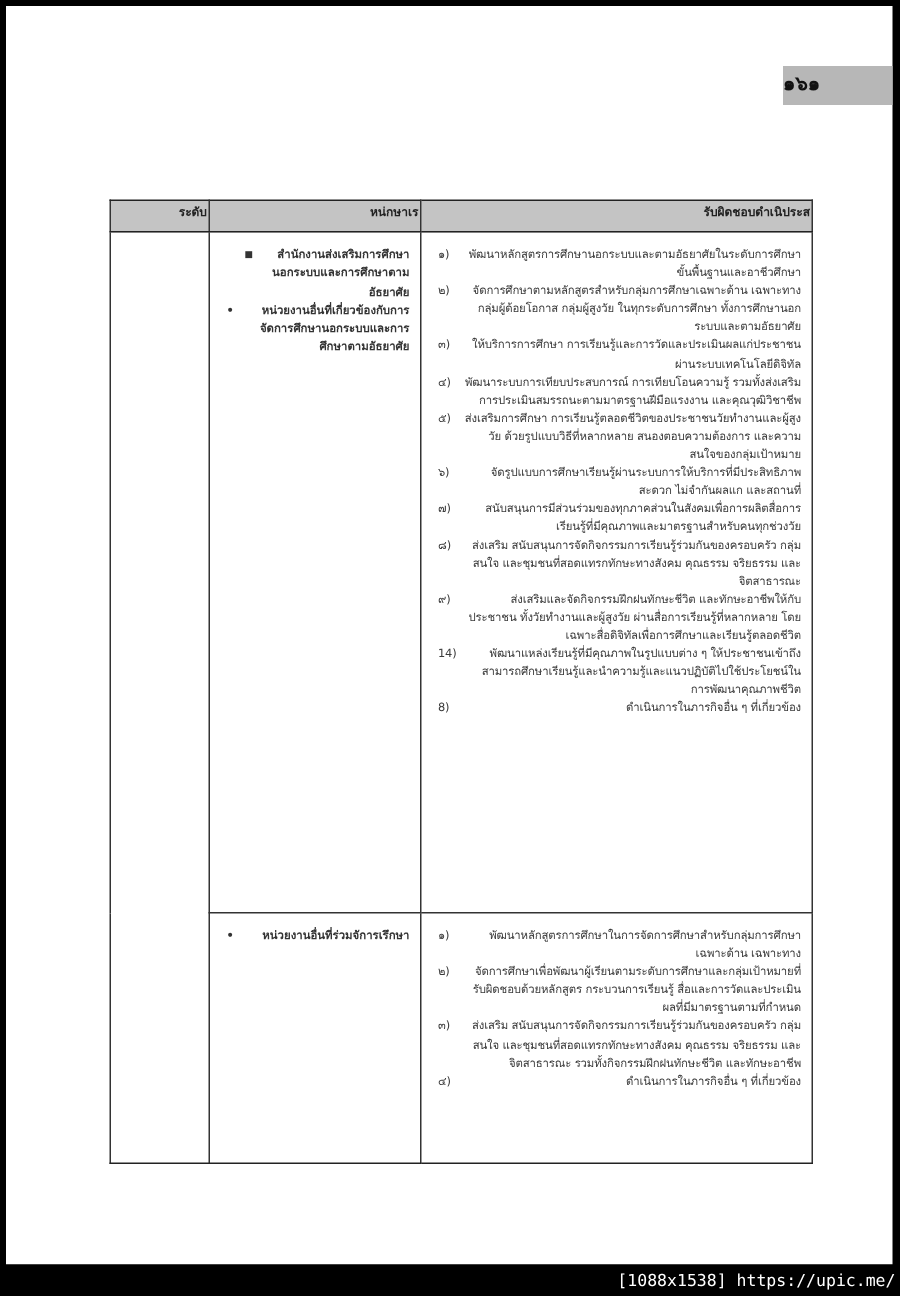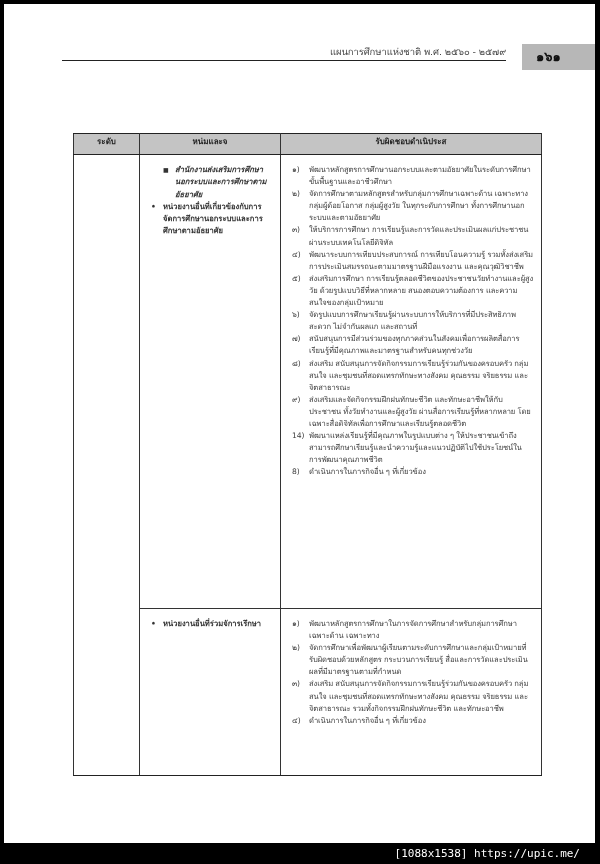--- a/index.html
+++ b/index.html
@@ -15,73 +15,72 @@
   }
   .running-head {
     position: absolute; left: 58px; top: 41px; width: 444px;
     border-bottom: 1px solid #222;
     text-align: right; font-size: 9.5px; line-height: 13px; color: #444;
     padding-bottom: 2px; letter-spacing: -0.1px;
   }
   .page-num {
     position: absolute; left: 518px; top: 40px; width: 78px; height: 26px;
     background: #b7b7b7; color: #111; font-weight: bold; font-size: 13px;
-    line-height: 26px; padding-left: 14px; box-sizing: border-box;
+    line-height: 26px; box-sizing: border-box;
   }
   .caption {
     position: absolute; left: 69px; top: 103px; width: 470px;
     font-size: 10.5px; line-height: 16px; color: #222; white-space: nowrap;
     letter-spacing: -0.2px;
   }
   .caption .lbl { font-weight: bold; color: #111; }
   table.role-table {
     position: absolute; left: 69px; top: 129px; width: 468px;
     border-collapse: collapse; table-layout: fixed;
-    font-size: 7.6px; color: #333;
+    font-size: 7.6px; color: #333; text-align: right;
   }
   .role-table th, .role-table td { border: 1px solid #333; vertical-align: top; }
   .role-table th {
     background: #c4c4c4; font-weight: bold; height: 18px; font-size: 8px;
     border-top: 1.5px solid #222; border-bottom: 1.5px solid #222; color: #222;
   }
   .role-table td.col-level { border-bottom: 1.5px solid #222; }
   .role-table tr.last td { border-bottom: 1.5px solid #222; }
   .unit-list { list-style: none; margin: 0; padding: 8px 6px 6px 10px; }
   .unit-list li { position: relative; padding-left: 12px; font-weight: bold; line-height: 12.3px; color: #333; }
-  .unit-list li.sub { padding-left: 24px; font-style: italic; }
+  .unit-list li.sub { padding-left: 24px; }
   .unit-list li .mk { position: absolute; left: 0; top: 0; }
   .unit-list li.sub .mk { left: 12px; font-size: 6px; }
   .resp-list { list-style: none; margin: 0; padding: 8px 6px 7px 10px; }
   .resp-list li { position: relative; padding-left: 17px; line-height: 12.1px; color: #3a3a3a; letter-spacing: -0.1px; }
   .resp-list li .no { position: absolute; left: 0; top: 0; }
   .footer-bar {
     position: absolute; left: 0; top: 843px; width: 600px; height: 21px;
     background: #000; color: #fff; font-size: 11px; line-height: 21px;
-    text-align: right; padding-right: 20px; box-sizing: border-box;
+    text-align: right; padding-right: 3px; box-sizing: border-box;
     font-family: "DejaVu Sans Mono", monospace;
   }
 </style>
 </head>
 <body>
 
 <div class="page">
-  <div class="running-head">แผนการศึกษาแห่งชาติ พ.ศ. ๒๕๖๐ - ๒๕๗๙</div>
   <div class="page-num">๑๖๑</div>
 
 
   <table class="role-table">
     <colgroup>
       <col style="width:66px">
       <col style="width:141px">
       <col style="width:261px">
     </colgroup>
     <thead>
       <tr>
         <th>ระดับ</th>
-        <th>หน่มและจ</th>
+        <th>หน่กษาเร</th>
         <th>รับผิดชอบดำเนิประส</th>
       </tr>
     </thead>
     <tbody>
       <tr style="height:454px">
         <td class="col-level" rowspan="2"></td>
         <td>
           <ul class="unit-list">
             <li class="sub">
               <span class="mk">■</span>

